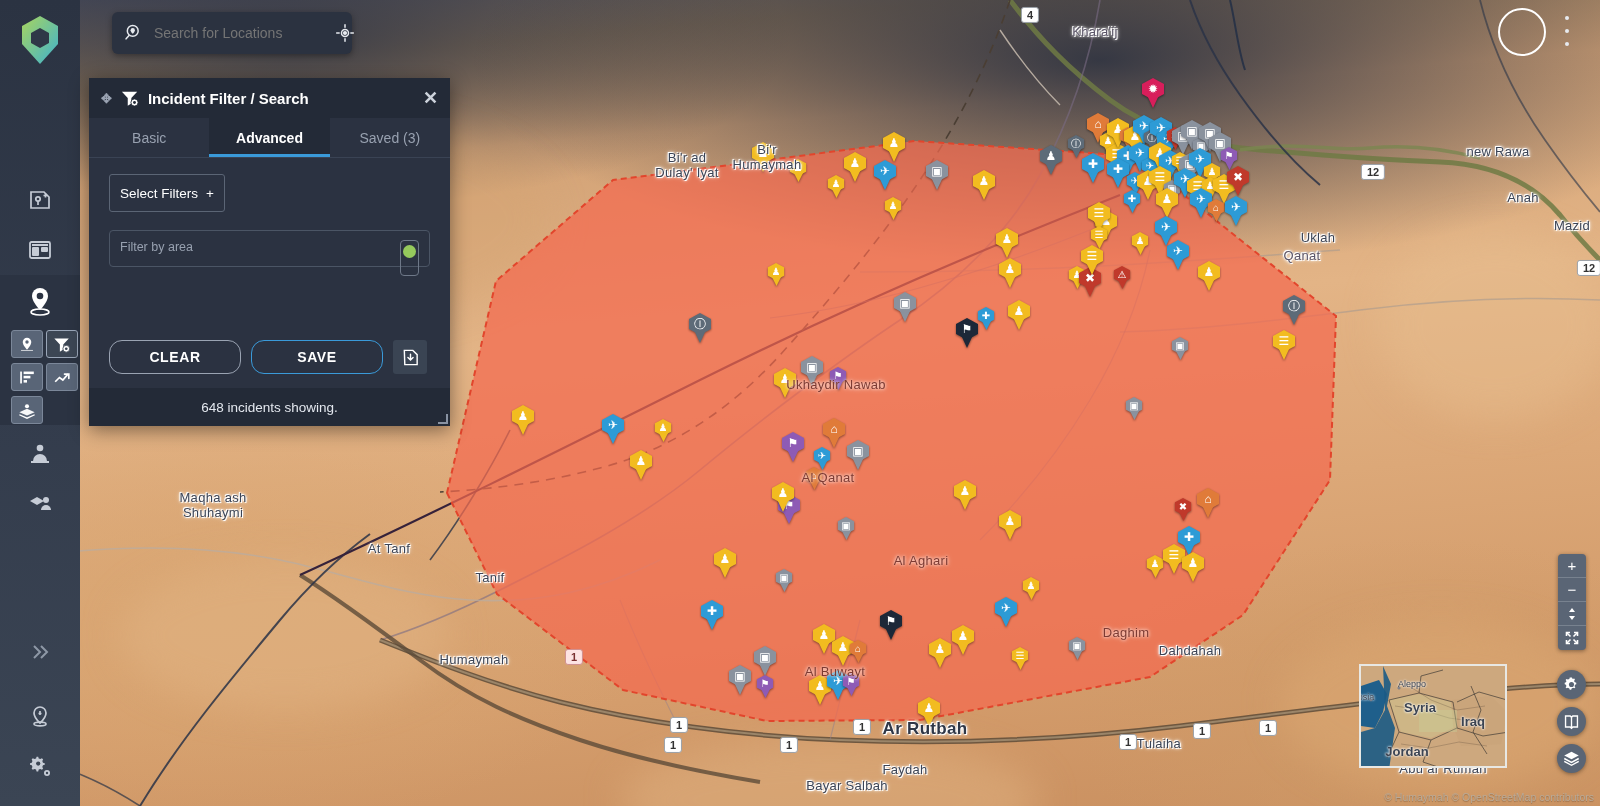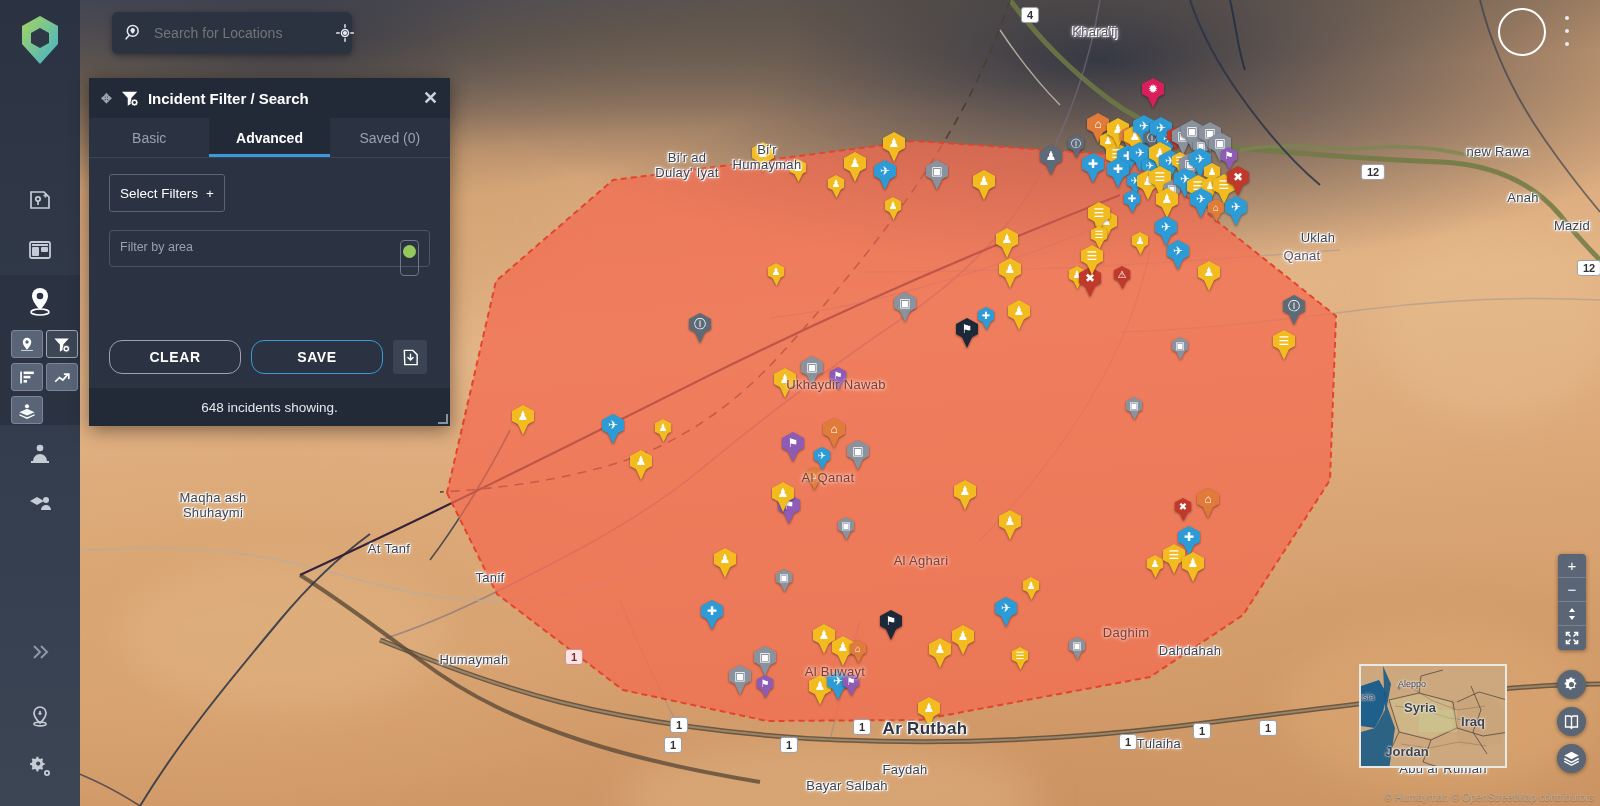--- a/index.html
+++ b/index.html
@@ -1018,21 +1018,21 @@
         <circle cx="16" cy="15" r="4" fill="#fff" stroke="#232a37" stroke-width="1"></circle>
         <circle cx="16" cy="15" r="1.6" fill="#232a37"></circle>
       </svg>
       <span class="ttl">Incident Filter / Search</span>
       <span class="cl">✕</span>
     </div>
 
     <div id="tabs">
       <div class="tab">Basic</div>
       <div class="tab on">Advanced</div>
-      <div class="tab">Saved (0)</div>
+      <div class="tab">Saved (3)</div>
     </div>
 
     <div class="pbody">
       <div id="selfilters">
         <span>Select Filters</span>
         <span>+</span>
       </div>
 
       <div id="areabox">
         <div class="lg">Filter by area</div>

